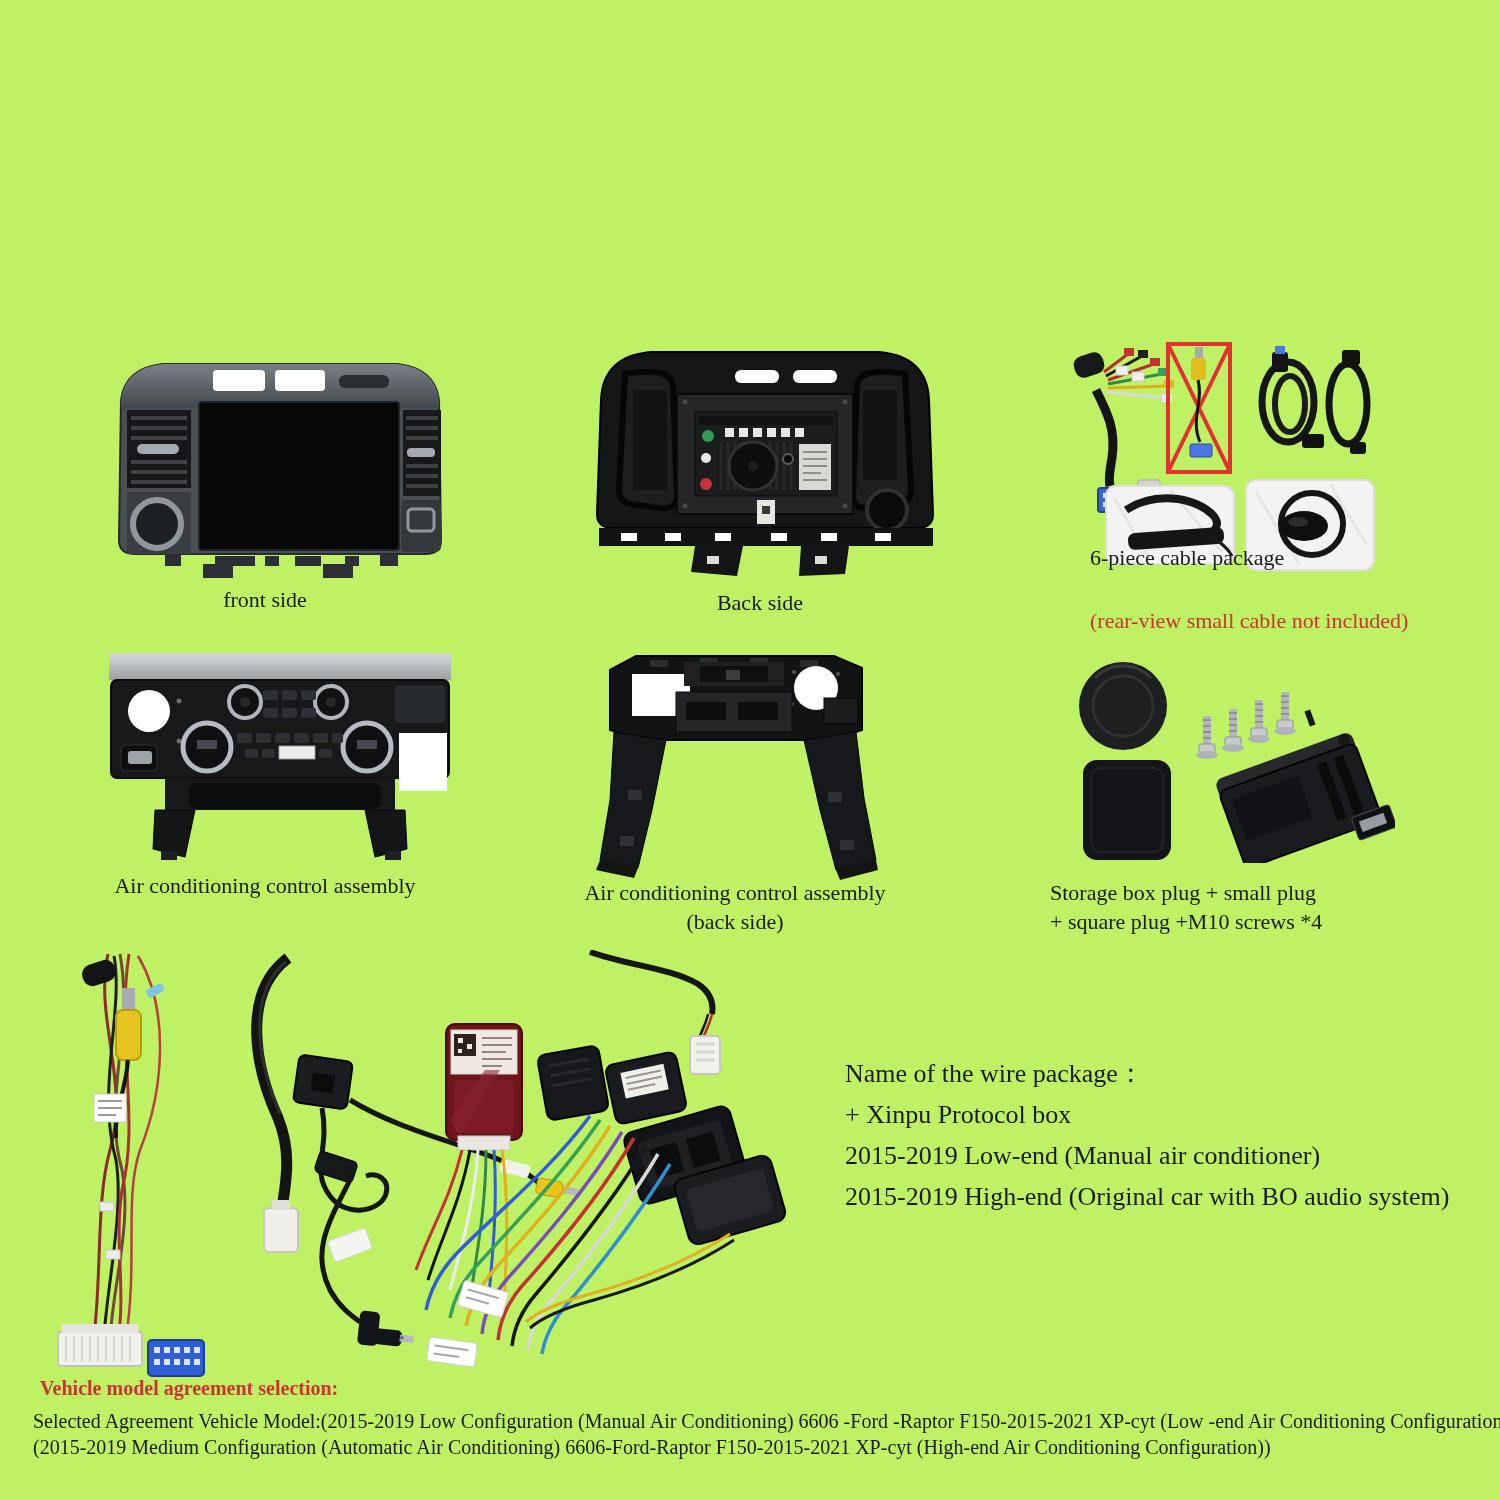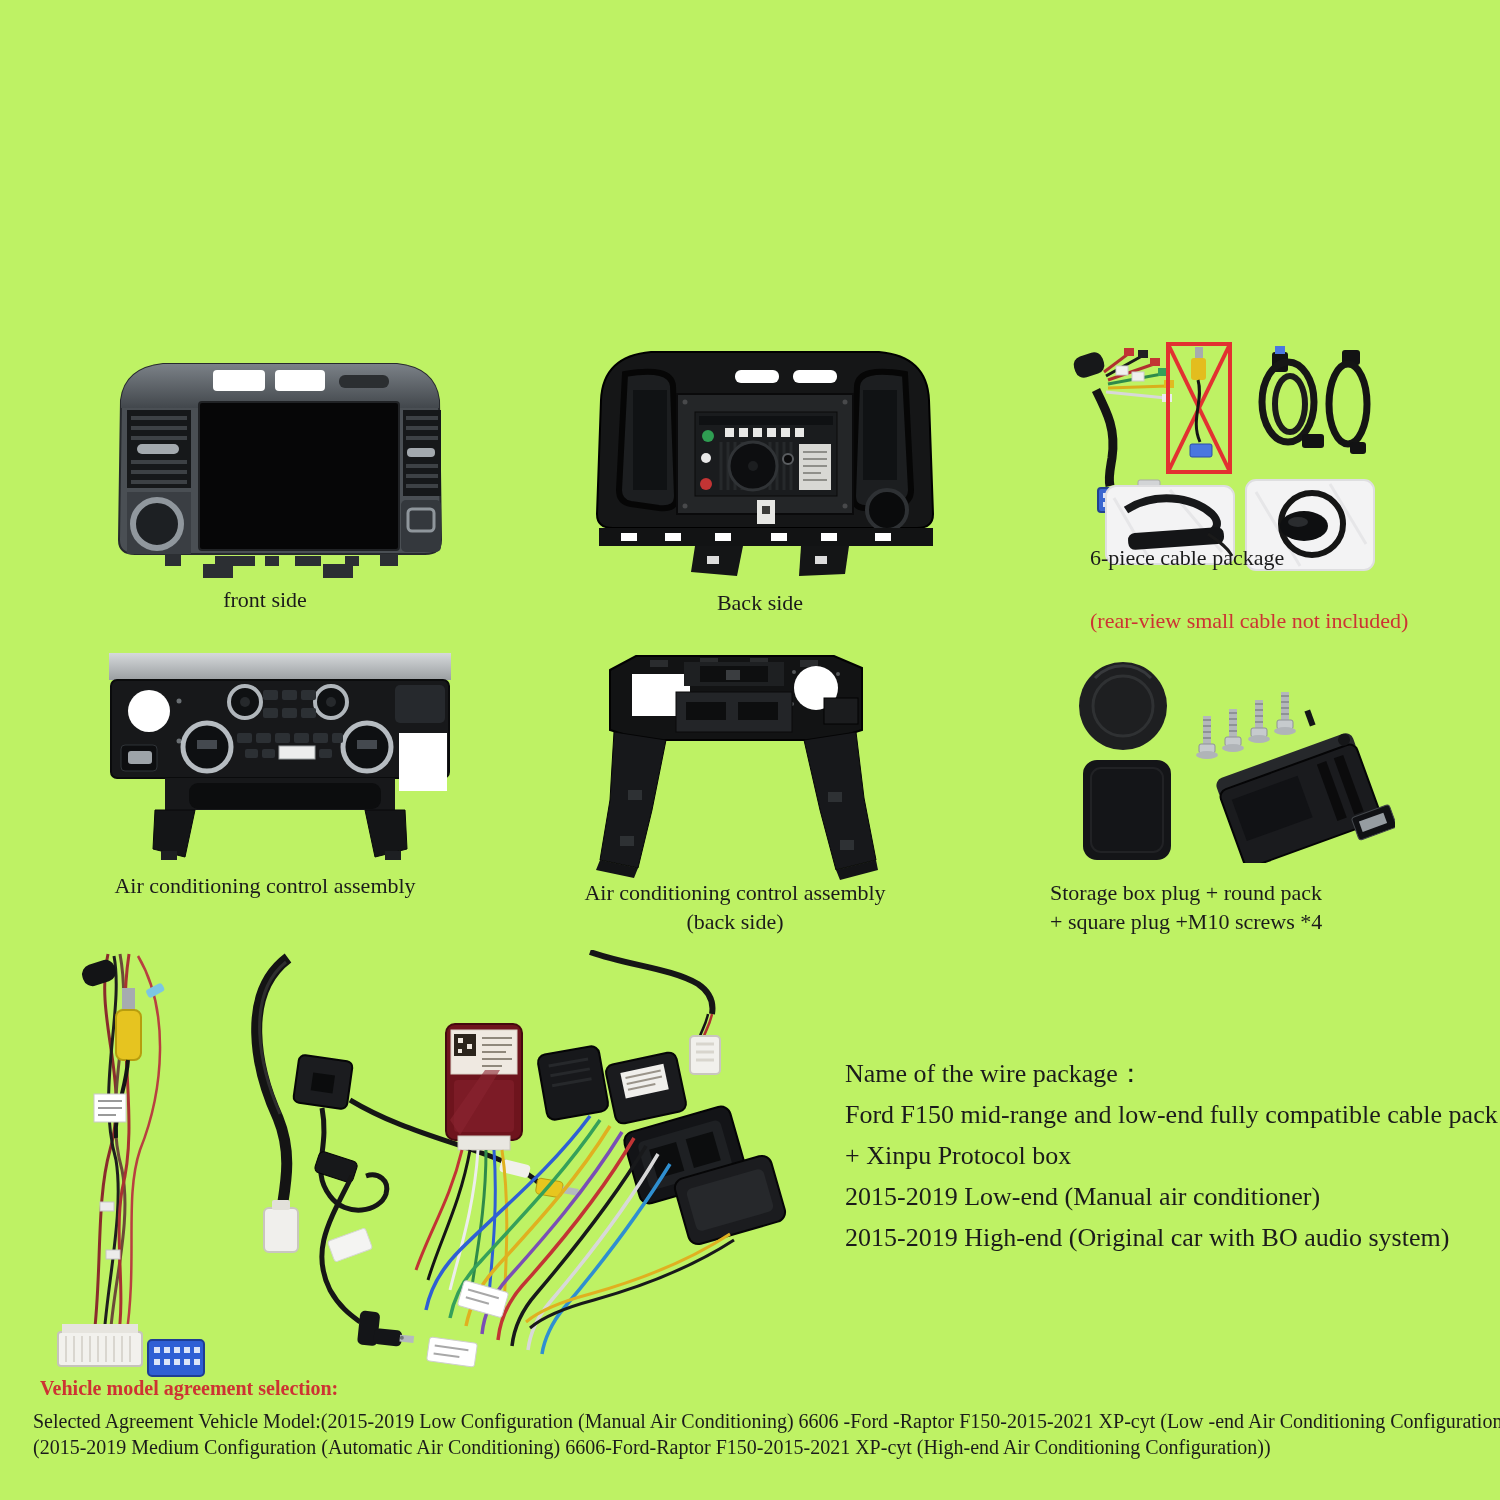--- a/index.html
+++ b/index.html
@@ -333,21 +333,21 @@
         <rect x="180" y="130" width="70" height="44" fill="#111215"></rect>
         <rect x="272" y="126" width="10" height="60" fill="#0b0b0c"></rect>
         <rect x="290" y="126" width="10" height="60" fill="#0b0b0c"></rect>
         <circle cx="306" cy="112" r="6" fill="#151618"></circle>
         <rect x="286" y="188" width="40" height="24" rx="3" fill="#101114" stroke="#43474b"></rect>
         <rect x="292" y="194" width="26" height="11" fill="#969ca1"></rect>
       </g>
       <rect x="252" y="62" width="6" height="16" fill="#141517" transform="rotate(-20 255 70)"></rect>
     </svg>
   </figure>
-  <div class="cap" style="left:1050px;top:878px;">Storage box plug + round pack</div>
+  <div class="cap" style="left:1050px;top:878px;">Storage box plug + small plug</div>
   <div class="cap" style="left:1050px;top:907px;">+ square plug +M10 screws *4</div>
 
   <figure class="fig" style="left:30px;top:950px;">
     <svg viewBox="0 0 760 430" width="760" height="430">
       <g fill="none">
         <path d="M78,4 C64,70 100,130 80,200 C66,250 72,320 64,386" stroke="#8a2c2c" stroke-width="3"></path>
         <path d="M90,4 C104,80 72,150 92,220 C102,272 84,330 80,388" stroke="#6b4a38" stroke-width="3"></path>
         <path d="M84,6 C94,60 66,140 86,210 C94,260 78,330 74,386" stroke="#1e1e1e" stroke-width="3"></path>
         <path d="M99,4 C86,90 110,170 92,240 C84,290 96,340 88,390" stroke="#a83232" stroke-width="3"></path>
         <path d="M108,6 C140,60 134,140 110,200 C94,248 108,310 96,388" stroke="#b84040" stroke-width="2.5"></path>
@@ -467,21 +467,20 @@
         <path d="M682,64 C680,74 676,80 674,86" stroke="#b03030" stroke-width="2.5"></path>
         <path d="M678,64 C676,74 672,80 670,86" stroke="#151515" stroke-width="2.5"></path>
         <rect x="660" y="86" width="30" height="38" rx="4" fill="#f1f0ec" stroke="#c9c6bf" stroke-width="2"></rect>
         <path d="M666,94 h18 M666,102 h18 M666,110 h18" stroke="#d8d5cd" stroke-width="3"></path>
       </g>
     </svg>
   </figure>
 
   <div class="wiretext" style="left:797px;top:1053px;">
     <div>Name of the wire package：</div>
-    <div>Ford F150 mid-range and low-end fully compatible cable pack</div>
     <div>+ Xinpu Protocol box</div>
     <div>2015-2019 Low-end (Manual air conditioner)</div>
     <div>2015-2019 High-end (Original car with BO audio system)</div>
   </div>
 
   <div class="agree-heading red" style="left:40px;top:1377px;">Vehicle model agreement selection:</div>
   <div class="agree-lines" style="left:33px;top:1408px;">
     <div>Selected Agreement Vehicle Model:(2015-2019 Low Configuration (Manual Air Conditioning) 6606 -Ford -Raptor F150-2015-2021 XP-cyt (Low -end Air Conditioning Configuration))</div>
     <div>(2015-2019 Medium Configuration (Automatic Air Conditioning) 6606-Ford-Raptor F150-2015-2021 XP-cyt (High-end Air Conditioning Configuration))</div>
   </div>

